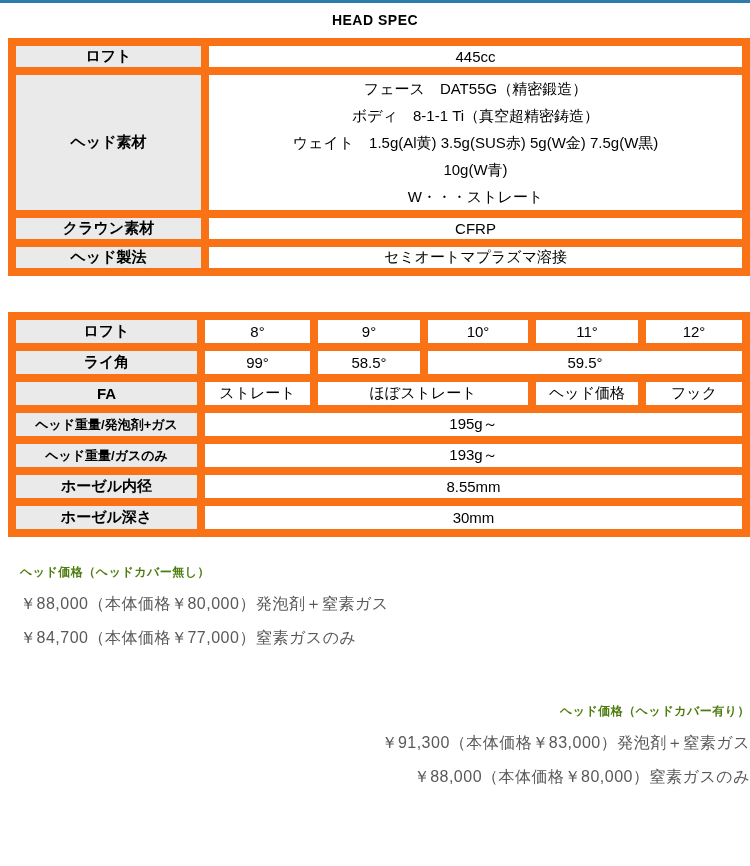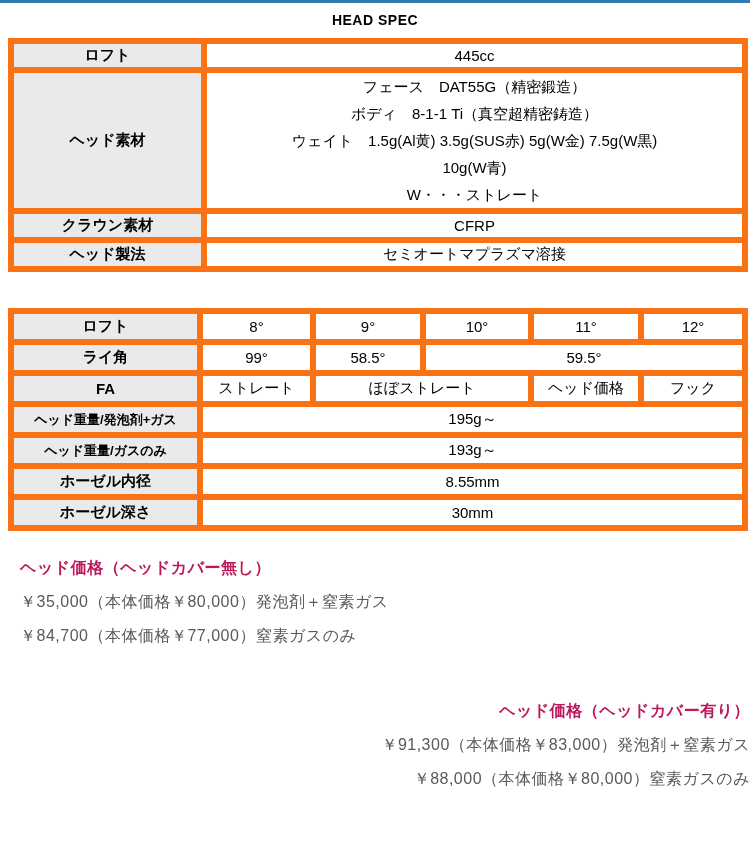--- a/index.html
+++ b/index.html
@@ -20,21 +20,21 @@
     font-weight: bold;
     margin: 9px 0 10px 0;
     letter-spacing: 0.5px;
   }
   table.spec {
     border-collapse: collapse;
     margin-left: 8px;
     table-layout: fixed;
   }
   table.spec, table.spec td {
-    border: 6px solid #f97316;
+    border: 8px solid #f97316;
   }
   table.spec td {
     padding: 0 6px;
     font-size: 15px;
     text-align: center;
     vertical-align: middle;
   }
   td.label {
     background: #eaeaea;
     font-weight: bold;
@@ -49,23 +49,23 @@
   }
   td.multiline div {
     line-height: 27px;
     white-space: nowrap;
   }
   #t2 { margin-top: 36px; }
   #t2 td { height: 31px; }
   .price-block { margin: 27px 0 0 20px; }
   .price-block.second { margin-top: 54px; text-align: right; }
   .price-heading {
-    font-size: 16px;
+    font-size: 12px;
     font-weight: bold;
-    color: #be185d;
+    color: #4d7c0f;
     letter-spacing: 0.5px;
   }
   .price-line {
     font-size: 16px;
     color: #595959;
     margin-top: 13px;
     letter-spacing: 0.5px;
   }
 </style>
 </head>
@@ -151,21 +151,21 @@
     </tr>
     <tr>
       <td class="label">ホーゼル深さ</td>
       <td colspan="5">30mm</td>
     </tr>
   </tbody>
 </table>
 
 <section class="price-block">
   <div class="price-heading">ヘッド価格（ヘッドカバー無し）</div>
-  <div class="price-line">￥35,000（本体価格￥80,000）発泡剤＋窒素ガス</div>
+  <div class="price-line">￥88,000（本体価格￥80,000）発泡剤＋窒素ガス</div>
   <div class="price-line">￥84,700（本体価格￥77,000）窒素ガスのみ</div>
 </section>
 
 <section class="price-block second">
   <div class="price-heading">ヘッド価格（ヘッドカバー有り）</div>
   <div class="price-line">￥91,300（本体価格￥83,000）発泡剤＋窒素ガス</div>
   <div class="price-line">￥88,000（本体価格￥80,000）窒素ガスのみ</div>
 </section>
 
 </body></html>

